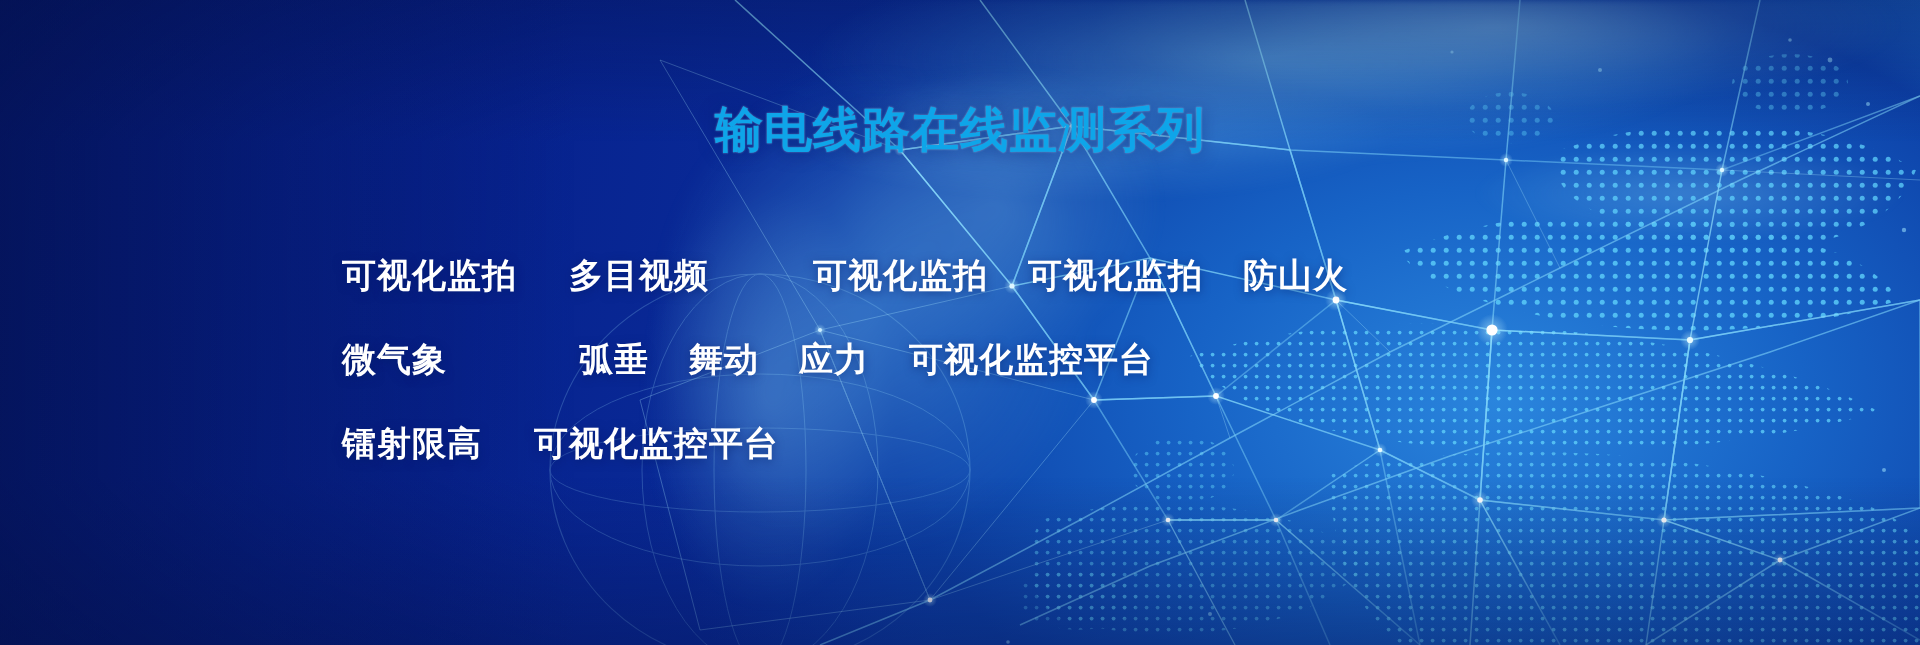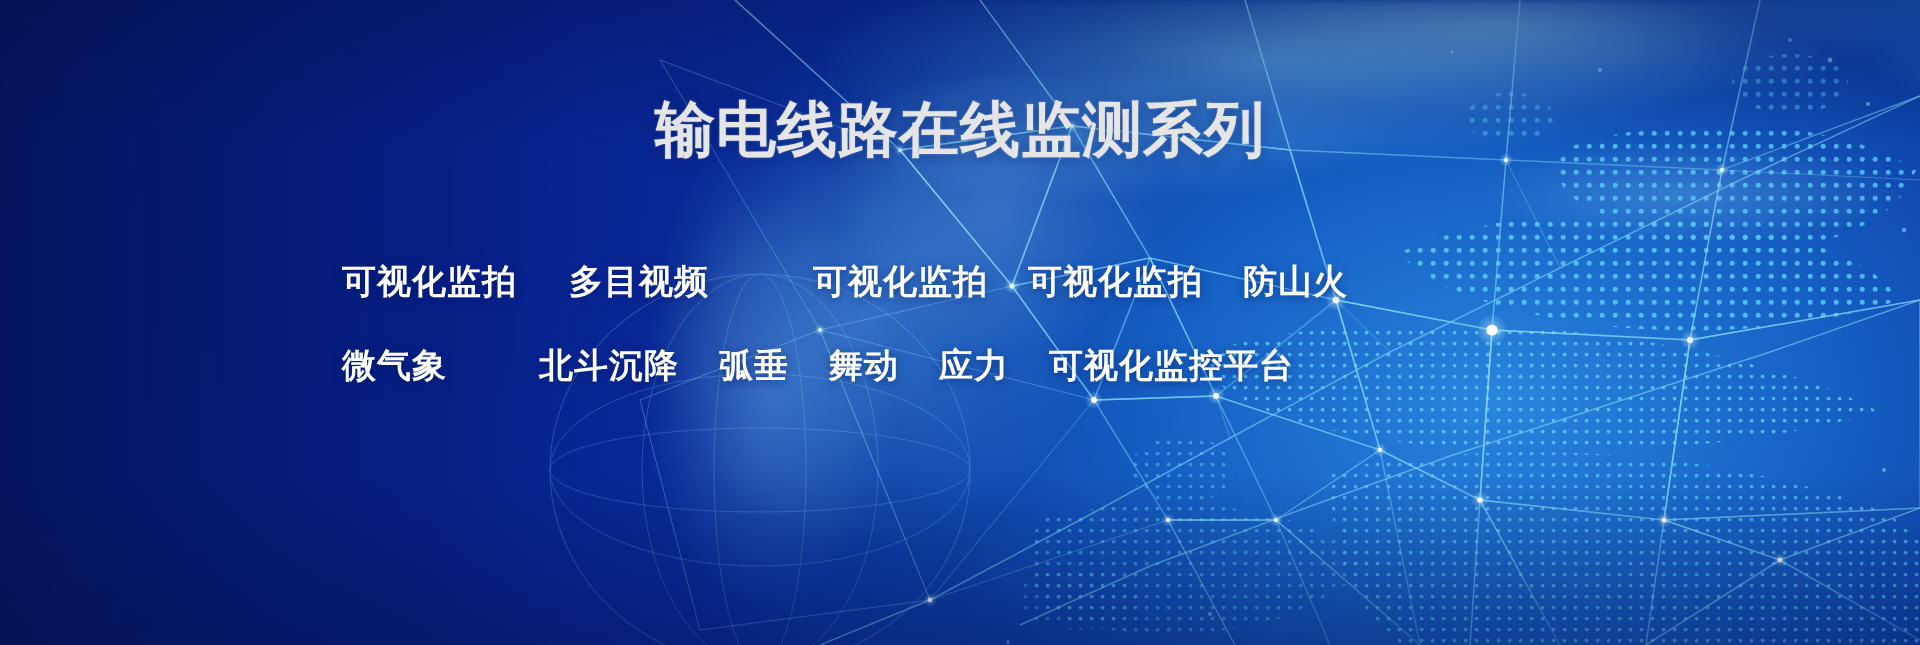--- a/index.html
+++ b/index.html
@@ -59,40 +59,39 @@
     position: absolute;
     left: 0; top: 0;
     width: 1920px; height: 645px;
   }
 
   .headline {
     position: absolute;
     left: 0; top: 88px;
     width: 1920px;
     text-align: center;
-    font-size: 60px;
+    font-size: 48px;
     line-height: 84px;
     font-weight: 800;
     letter-spacing: 1px;
-    color: #e5e5e5;
+    color: #0ea5e9;
     text-shadow: 0 2px 16px rgba(0,30,110,0.55), 0 0 2px rgba(255,255,255,0.5);
     white-space: nowrap;
   }
 
   .feature-rows {
     position: absolute;
     left: 342px;
     top: 252px;
     width: 1260px;
   }
 
   .feature-row {
     display: flex;
     flex-wrap: nowrap;
-    align-items: center;
     height: 58px;
     margin-bottom: 26px;
     white-space: nowrap;
   }
   .feature-row:last-child { margin-bottom: 0; }
 
   .feature-item {
     font-size: 34px;
     line-height: 46px;
     font-weight: 700;
@@ -278,26 +277,30 @@
           <span class="feature-item">可视化监拍</span>
           <span class="gap-md"></span>
           <span class="feature-item">可视化监拍</span>
           <span class="gap-md"></span>
           <span class="feature-item">防山火</span>
         </div>
       <div class="feature-row">
           <span class="feature-item">微气象</span>
           <span class="gap-md"></span>
           <span class="gap-lg"></span>
-          <span class="feature-item">北斗沉降</span>
           <span class="gap-md"></span>
           <span class="feature-item">弧垂</span>
           <span class="gap-md"></span>
           <span class="feature-item">舞动</span>
           <span class="gap-md"></span>
           <span class="feature-item">应力</span>
           <span class="gap-md"></span>
+          <span class="feature-item">可视化监控平台</span>
+        </div>
+      <div class="feature-row">
+          <span class="feature-item">镭射限高</span>
+          <span class="gap-lg"></span>
           <span class="feature-item">可视化监控平台</span>
         </div>
     </div>
 
   </div>
 </div>
 
 </body></html>

